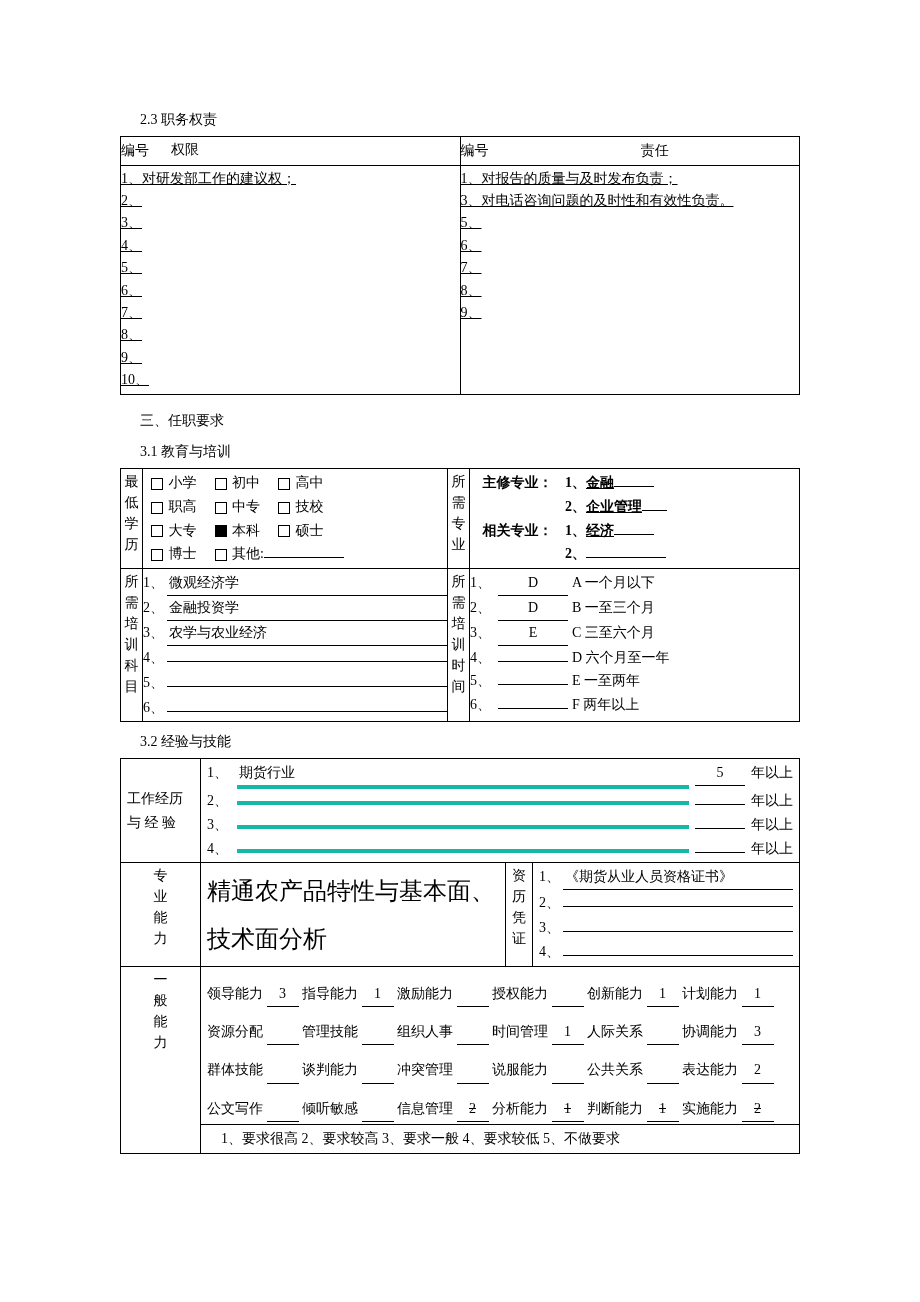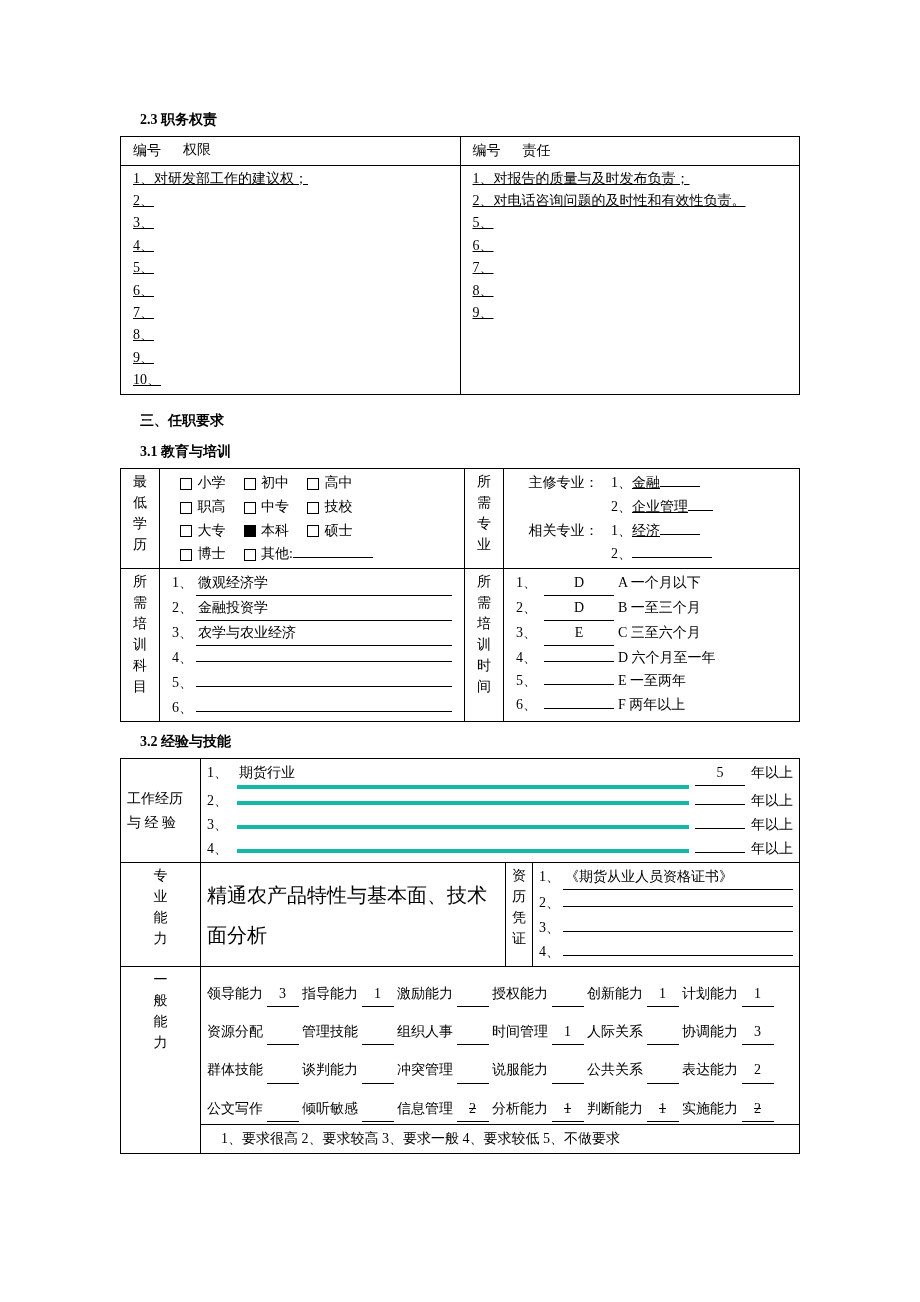--- a/index.html
+++ b/index.html
@@ -5,41 +5,41 @@
     * { box-sizing: border-box; margin: 0; padding: 0; }
     body {
       font-family: "SimSun", "宋体", serif;
       font-size: 14px;
       color: #000;
       background: #fff;
       width: 920px;
       padding: 100px 120px 50px 120px;
       line-height: 1.7;
     }
-    .section-title { font-weight: bold; margin: 8px 0 4px 20px; }
+    .section-title { font-weight: normal; margin: 8px 0 4px 20px; }
     table { border-collapse: collapse; width: 100%; }
-    td { border: 1px solid #000; vertical-align: top; padding: 2px 12px; }
+    td { border: 1px solid #000; vertical-align: top; padding: 2px 0; }
     .vert { text-align: center; line-height: 1.5; letter-spacing: 0; }
     .ul { text-decoration: underline; }
     .underline-fill { display: inline-block; border-bottom: 1px solid #000; min-width: 120px; height: 1em; vertical-align: baseline; }
     .checkbox { display: inline-block; width: 12px; height: 12px; border: 1px solid #000; vertical-align: middle; margin-right: 2px; }
     .checkbox.filled { background: #000; }
     .checkbox-item { display: inline-block; margin-right: 10px; white-space: nowrap; margin-left: 8px; }
     .strike { text-decoration: line-through; }
     .skill-line { line-height: 1.8; }
     .skill-item { display: inline-block; white-space: nowrap; margin-top: 12px; }
     .skill-blank { display: inline-block; border-bottom: 1px solid #000; width: 32px; text-align: center; }
     .inner-list div { line-height: 1.6; text-decoration: underline; }
-    .big-text { font-size: 20px; line-height: 2; }
+    .big-text { font-size: 24px; line-height: 2; }
     .t32 td { padding: 2px 6px; }
     .exp-row { display: flex; align-items: baseline; gap: 6px; }
     .exp-line { flex: 1; border-bottom: 4px solid #14b8a6; text-align: left; padding-left: 2px; }
     .exp-num { width: 50px; border-bottom: 1px solid #000; text-align: center; }
     .exp-lbl { white-space: nowrap; }
-    .majors { display: flex; }
+    .majors { display: flex; font-weight: bold; }
     .maj-l { width: 95px; }
     .maj-r { flex: 1; }
     .subj-row { display: flex; align-items: baseline; }
     .subj-num { width: 24px; }
     .subj-line { flex: 1; border-bottom: 1px solid #000; padding-left: 2px; min-height: 1.2em; }
     .tr-row { display: flex; align-items: baseline; gap: 4px; }
     .tr-num { width: 24px; }
     .tr-blank { width: 70px; border-bottom: 1px solid #000; text-align: center; }
     .tr-opt { white-space: nowrap; }
   </style>
@@ -52,21 +52,21 @@
       <tr>
     <td style="width:50%;border-bottom:1px solid #000;">
       <div style="display:flex;">
         <span style="width:50px;">编号</span>
         <span style="flex:1;text-align:left;font-family:Liberation Mono, monospace;">权限</span>
       </div>
     </td>
     <td style="width:50%;border-bottom:1px solid #000;">
       <div style="display:flex;">
         <span style="width:50px;">编号</span>
-        <span style="flex:1;text-align:left;">责任</span>
+        <span style="flex:1;text-align:center;">责任</span>
       </div>
     </td>
   </tr>
   <tr>
     <td>
       <div class="inner-list" id="s23-left">
             <div>1、对研发部工作的建议权；</div>
             <div>2、</div>
             <div>3、</div>
             <div>4、</div>
@@ -74,21 +74,21 @@
             <div>6、</div>
             <div>7、</div>
             <div>8、</div>
             <div>9、</div>
             <div>10、</div>
           </div>
     </td>
     <td>
       <div class="inner-list" id="s23-right">
             <div>1、对报告的质量与及时发布负责；</div>
-            <div>2、对电话咨询问题的及时性和有效性负责。</div>
+            <div>3、对电话咨询问题的及时性和有效性负责。</div>
             <div>5、</div>
             <div>6、</div>
             <div>7、</div>
             <div>8、</div>
             <div>9、</div>
           </div>
     </td>
   </tr>
 </tbody>
   </table>

